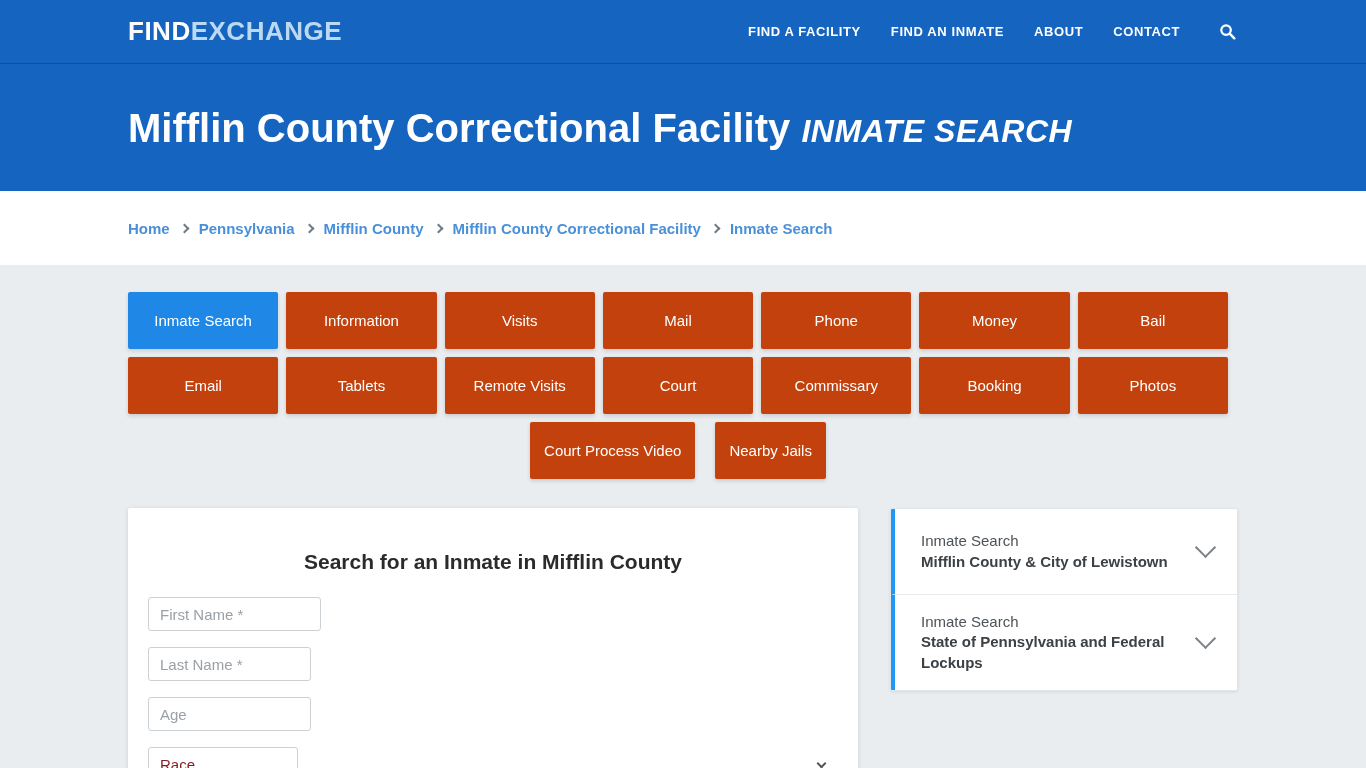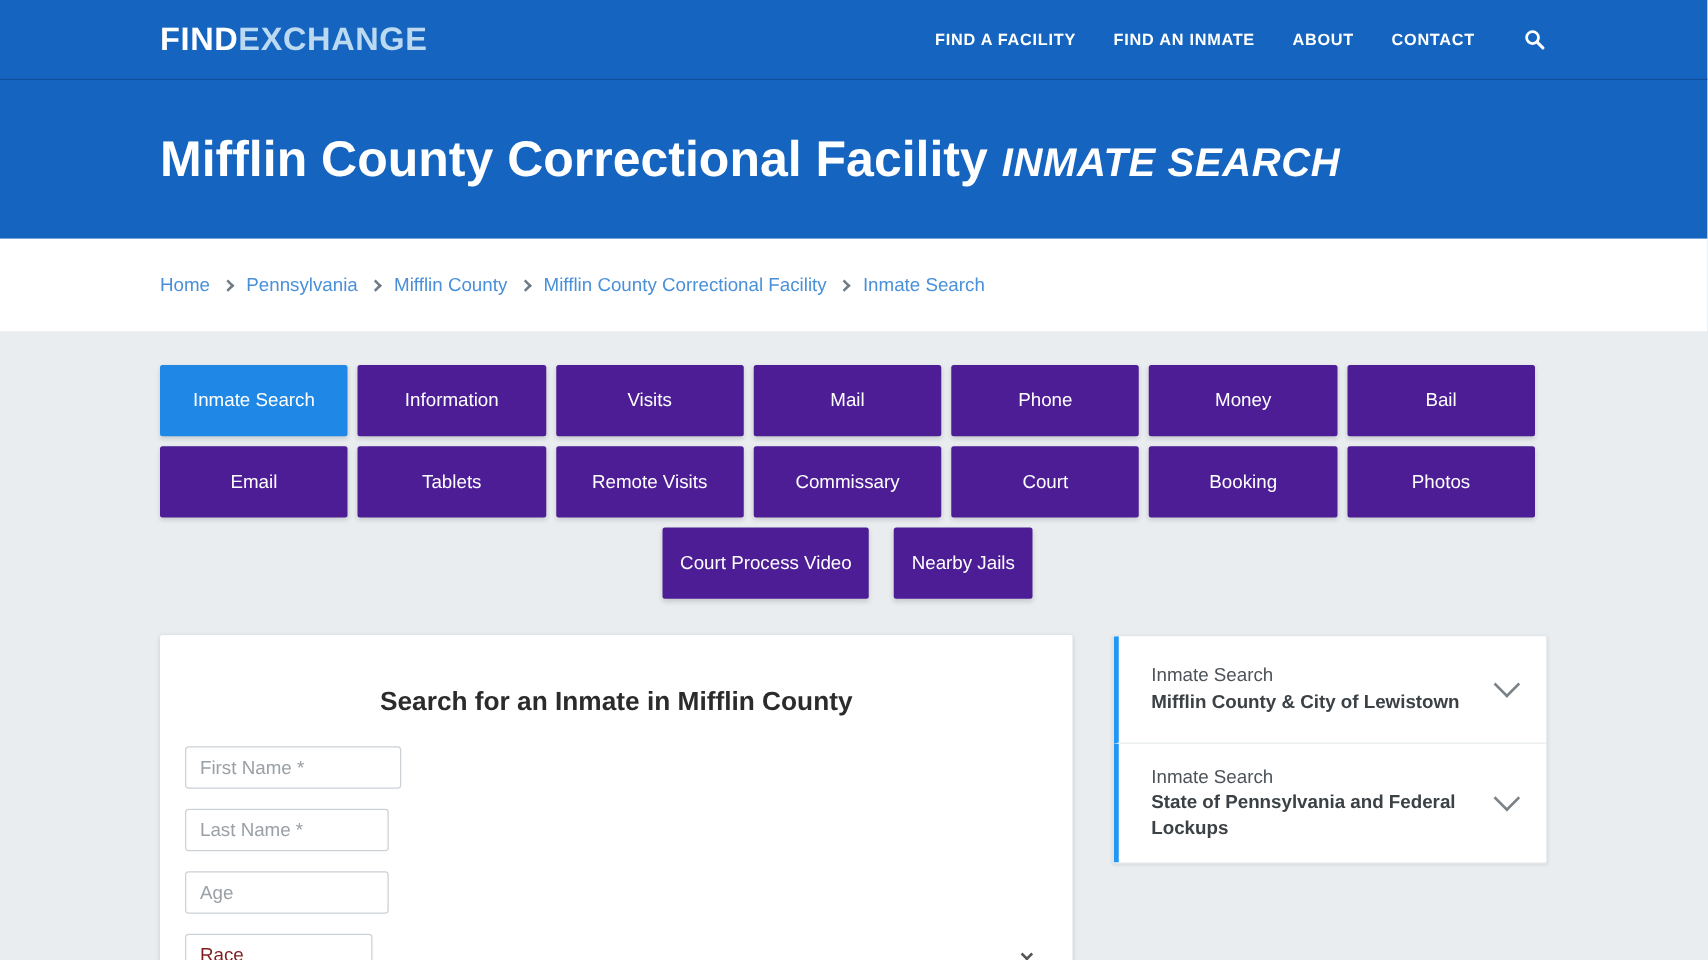--- a/index.html
+++ b/index.html
@@ -89,20 +89,21 @@
   .breadcrumb {
     display: flex;
     align-items: center;
     gap: 11px;
     font-size: 15px;
   }
   .crumb {
     color: #4a90d9;
     text-decoration: none;
     white-space: nowrap;
+    font-weight: bold;
   }
   .crumb.current { color: #4a90d9; }
   .crumb-sep {
     width: 7px; height: 7px;
     border-right: 2px solid #6f7b85;
     border-bottom: 2px solid #6f7b85;
     transform: rotate(-45deg);
     display: inline-block;
     flex: none;
   }
@@ -116,21 +117,21 @@
   .tabs { width: 1100px; }
   .tab-row {
     display: flex;
     gap: 8px;
     margin-bottom: 8px;
   }
   .tab-row.center { justify-content: center; gap: 20px; }
   .tab {
     flex: 1 1 0;
     height: 57px;
-    background: #4c1d95;
+    background: #c2410c;
     color: #ffffff;
     font-size: 15px;
     display: flex;
     align-items: center;
     justify-content: center;
     border: none;
     border-radius: 2px;
     box-shadow: 0 2px 4px rgba(0,0,0,0.14);
     cursor: pointer;
     white-space: nowrap;
@@ -305,22 +306,22 @@
       <button class="tab">Visits</button>
       <button class="tab">Mail</button>
       <button class="tab">Phone</button>
       <button class="tab">Money</button>
       <button class="tab">Bail</button>
     </div>
     <div class="tab-row">
       <button class="tab">Email</button>
       <button class="tab">Tablets</button>
       <button class="tab">Remote Visits</button>
+      <button class="tab">Court</button>
       <button class="tab">Commissary</button>
-      <button class="tab">Court</button>
       <button class="tab">Booking</button>
       <button class="tab">Photos</button>
     </div>
     <div class="tab-row center">
       <button class="tab">Court Process Video</button>
       <button class="tab">Nearby Jails</button>
     </div>
   </div>
 
   <div class="columns">

